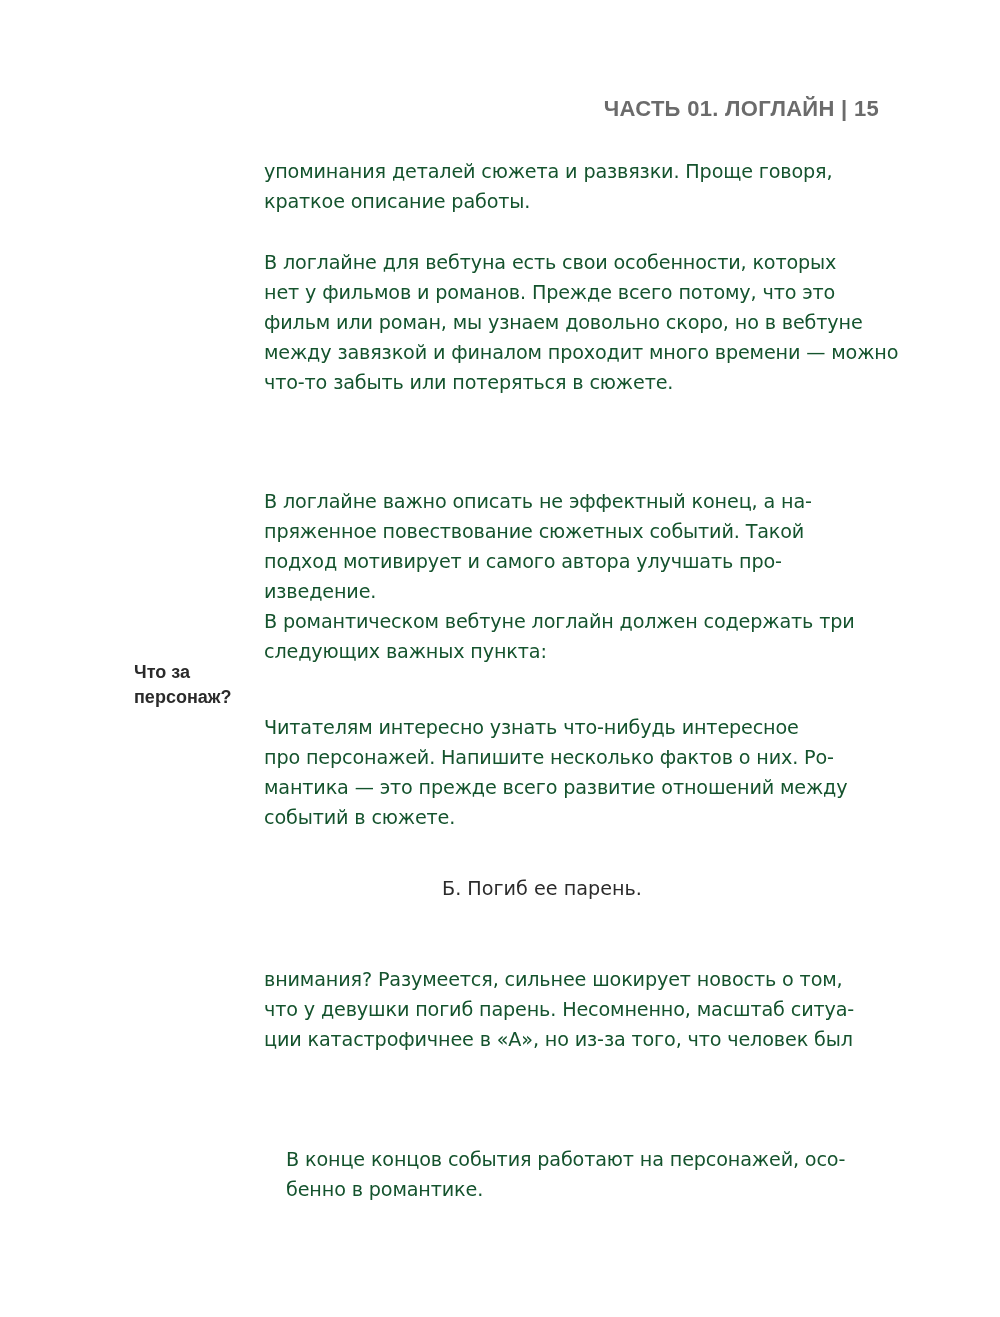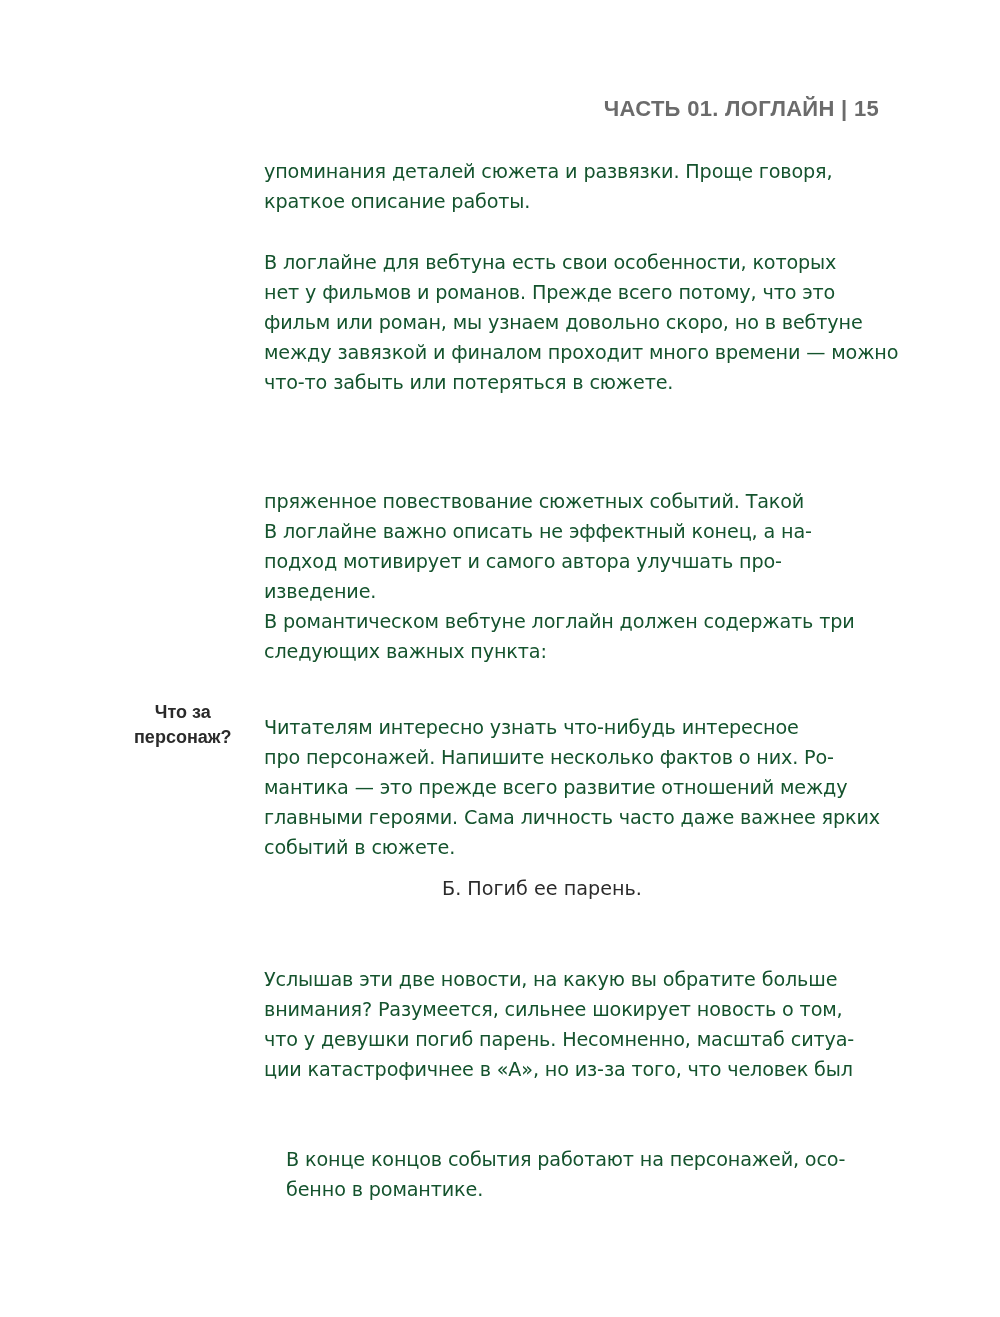--- a/index.html
+++ b/index.html
@@ -55,28 +55,27 @@
       font-family: "DejaVu Sans", sans-serif;
       font-size: 19.2px;
       line-height: 30px;
       color: #2b2b2b;
       white-space: nowrap;
     }
     .examples .line { display: block; height: 30px; }
     .side-note {
       position: absolute;
       left: 134px;
-      top: 700px;
+      top: 660px;
       font-family: "Liberation Sans", sans-serif;
       font-weight: bold;
       font-size: 18px;
       line-height: 25px;
       color: #2a2a2a;
       white-space: nowrap;
-      text-align: center;
     }
     .side-note .line { display: block; }
   </style>
 </head>
 <body>
 
 <div class="running-head">ЧАСТЬ 01. ЛОГЛАЙН | 15</div>
 
 <div class="body-text p1">
   <span class="line">упоминания деталей сюжета и развязки. Проще говоря,</span>
@@ -85,50 +84,48 @@
 
 <div class="body-text p2">
   <span class="line">В логлайне для вебтуна есть свои особенности, которых</span>
   <span class="line">нет у фильмов и романов. Прежде всего потому, что это</span>
   <span class="line">фильм или роман, мы узнаем довольно скоро, но в вебтуне</span>
   <span class="line">между завязкой и финалом проходит много времени — можно</span>
   <span class="line">что-то забыть или потеряться в сюжете.</span>
 </div>
 
 <div class="body-text p3">
+  <span class="line">В логлайне важно описать не эффектный конец, а на-</span>
   <span class="line">пряженное повествование сюжетных событий. Такой</span>
-  <span class="line">В логлайне важно описать не эффектный конец, а на-</span>
   <span class="line">подход мотивирует и самого автора улучшать про-</span>
   <span class="line">изведение.</span>
 </div>
 
 <div class="body-text p4">
   <span class="line">В романтическом вебтуне логлайн должен содержать три</span>
   <span class="line">следующих важных пункта:</span>
 </div>
 
 <div class="side-note">
   <span class="line">Что за</span>
   <span class="line">персонаж?</span>
 </div>
 
 <div class="body-text p5">
   <span class="line">Читателям интересно узнать что-нибудь интересное</span>
   <span class="line">про персонажей. Напишите несколько фактов о них. Ро-</span>
   <span class="line">мантика — это прежде всего развитие отношений между</span>
-  <span class="line">главными героями. Сама личность часто даже важнее ярких</span>
   <span class="line">событий в сюжете.</span>
 </div>
 
 <div class="examples">
   <span class="line">Б. Погиб ее парень.</span>
 </div>
 
 <div class="body-text p6">
-  <span class="line">Услышав эти две новости, на какую вы обратите больше</span>
   <span class="line">внимания? Разумеется, сильнее шокирует новость о том,</span>
   <span class="line">что у девушки погиб парень. Несомненно, масштаб ситуа-</span>
   <span class="line">ции катастрофичнее в «А», но из-за того, что человек был</span>
 </div>
 
 <div class="body-text p7">
   <span class="line">В конце концов события работают на персонажей, осо-</span>
   <span class="line">бенно в романтике.</span>
 </div>
 

